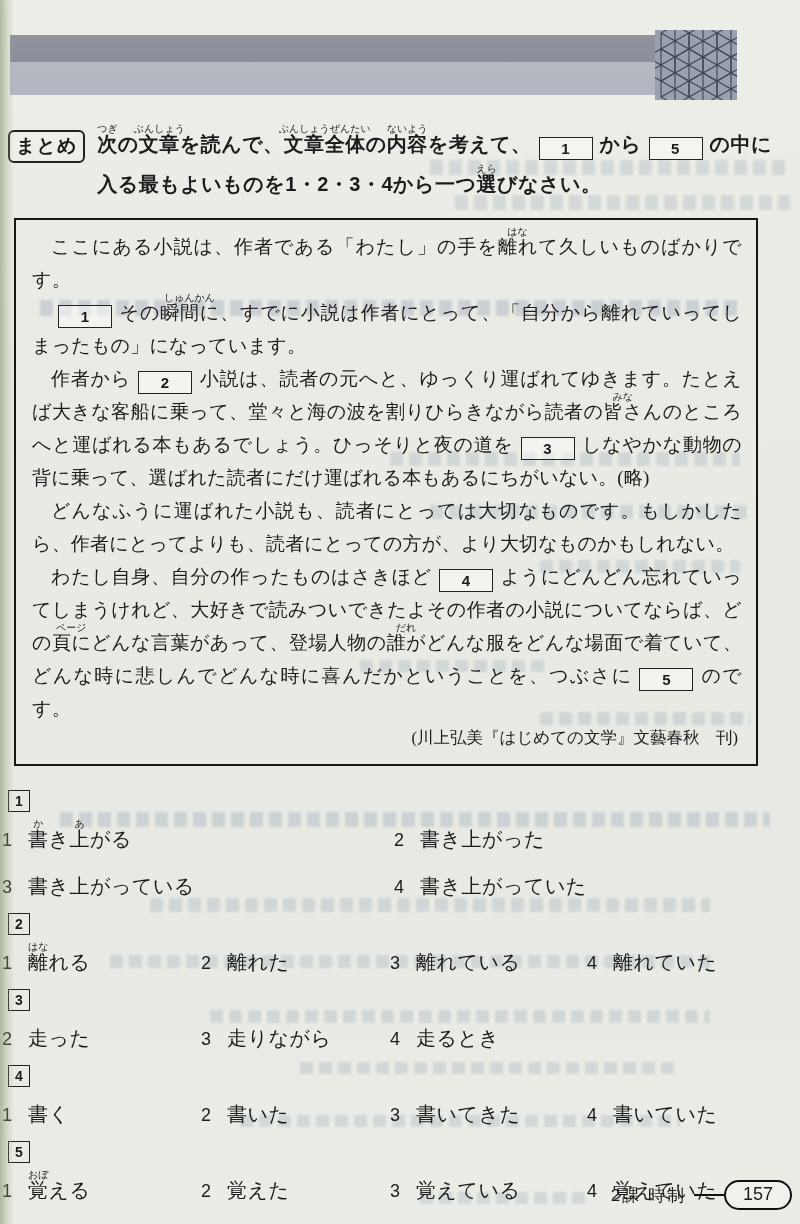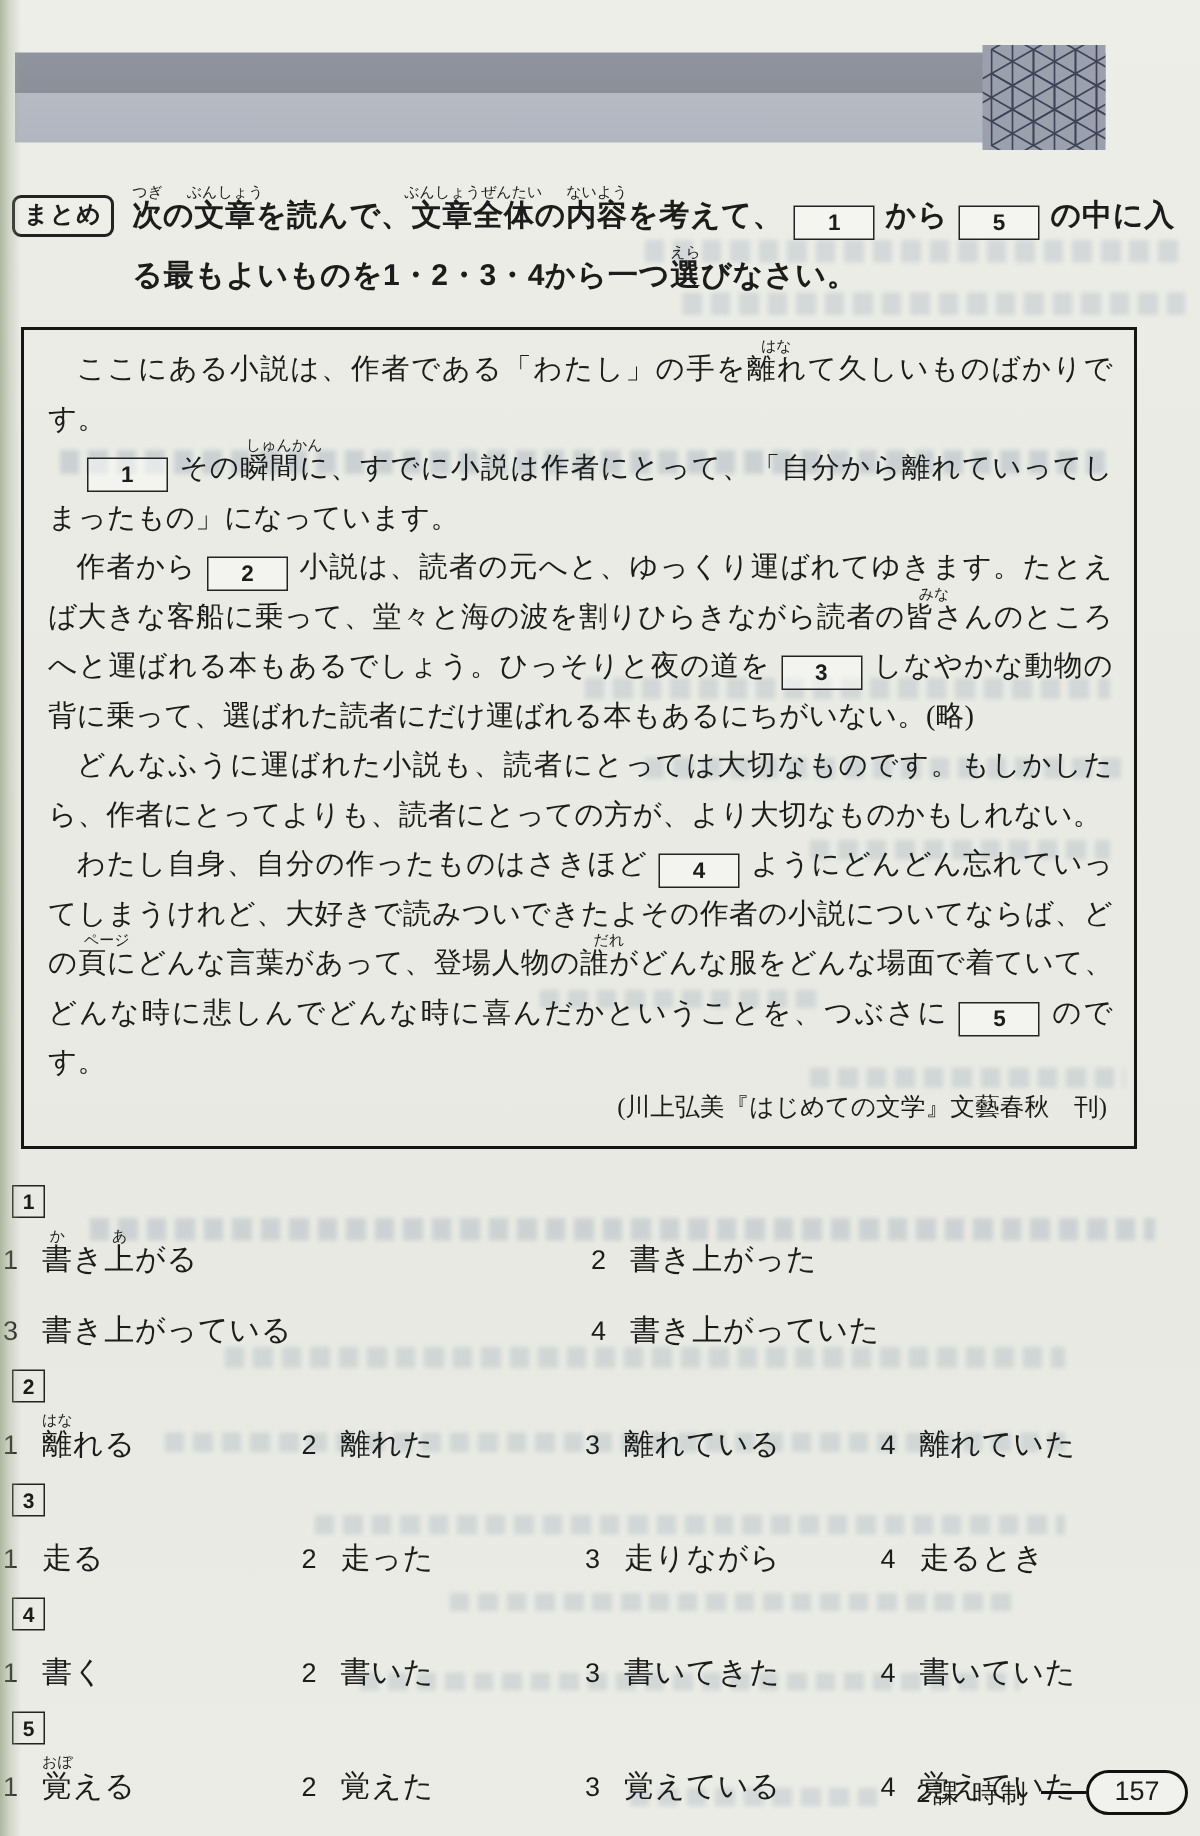--- a/index.html
+++ b/index.html
@@ -27,21 +27,21 @@
   .pattern-block svg{ display:block; width:82px; height:70px; }
   
   .instruction{
     position:absolute; top:124px; left:8px; width:780px; z-index:2;
     display:flex; align-items:flex-start; gap:12px;
     font-family:"Liberation Sans","DejaVu Sans",sans-serif;
   }
   .matome{
     flex:0 0 auto; margin-top:6px;
     border:2px solid #222; border-radius:6px; padding:1px 6px 2px;
-    font-size:16px; font-weight:700; letter-spacing:1px; background:rgba(255,255,255,.15);
+    font-size:19px; font-weight:700; letter-spacing:1px; background:rgba(255,255,255,.15);
   }
   .instruction-text{
     width:706px; font-size:20px; font-weight:700; line-height:40px; letter-spacing:.5px;
   }
   
   .passage-box{
     position:absolute; top:218px; left:14px; width:744px; height:548px; z-index:2;
     border:2.5px solid #161616; padding:10px 14px 6px 16px;
   }
   .passage-box p{
@@ -205,24 +205,20 @@
           <span class="opt-num">4</span>
           <span class="opt-text">離れていた</span>
         </div>
       </div>
     </div>
 
     <div class="question">
       <span class="q-num">3</span>
       <div class="options-4">
         <div class="opt">
-          <span class="opt-num">1</span>
-          <span class="opt-text">走る</span>
-        </div>
-        <div class="opt">
           <span class="opt-num">2</span>
           <span class="opt-text">走った</span>
         </div>
         <div class="opt">
           <span class="opt-num">3</span>
           <span class="opt-text">走りながら</span>
         </div>
         <div class="opt">
           <span class="opt-num">4</span>
           <span class="opt-text">走るとき</span>

